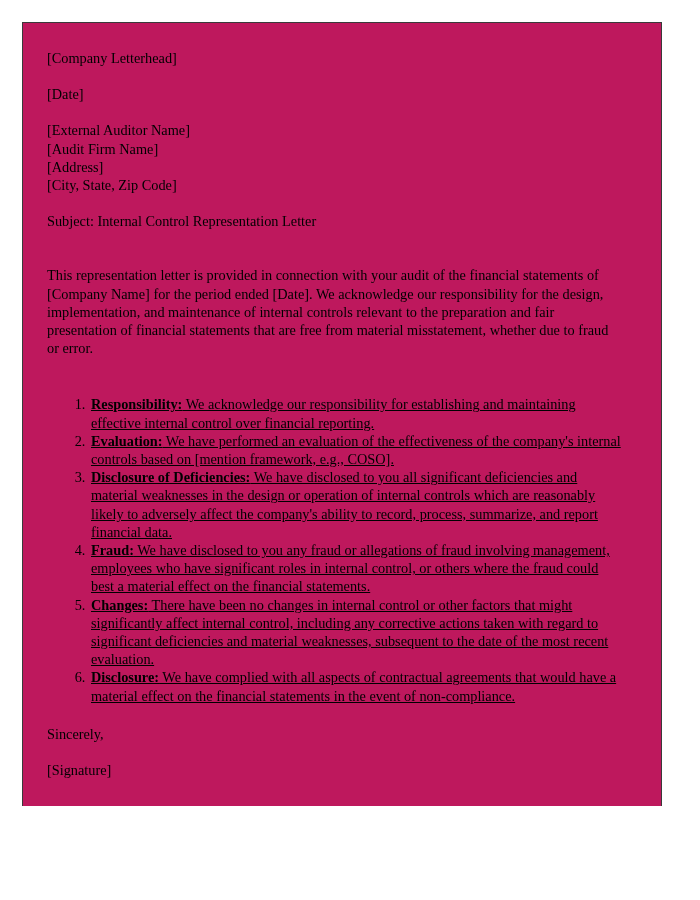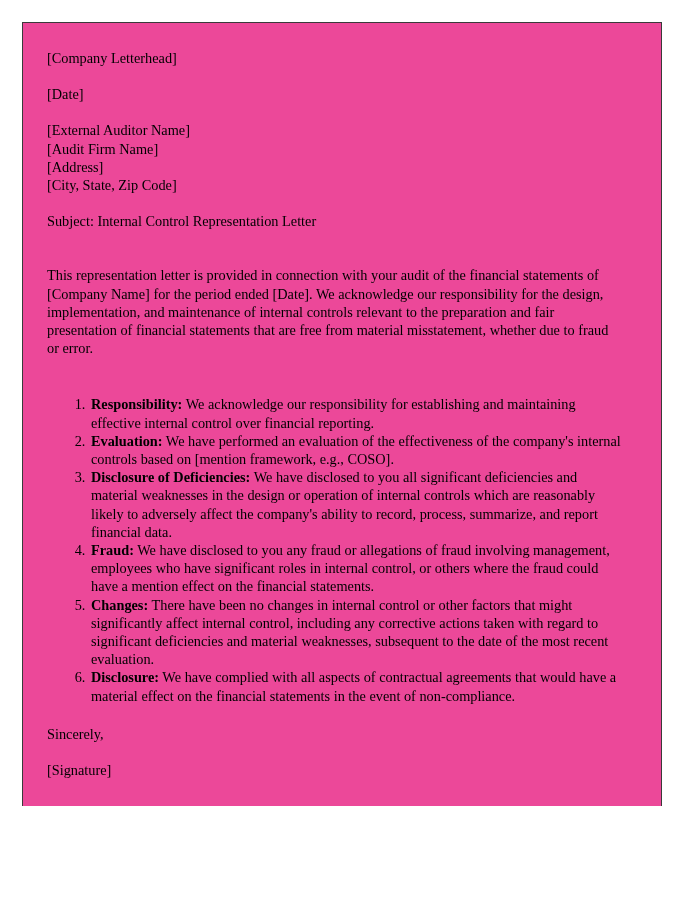--- a/index.html
+++ b/index.html
@@ -23,21 +23,21 @@
     position: absolute;
     left: 22px;
     top: 22px;
     width: 640px;       
     height: 784px;      
     box-sizing: border-box;
     border-left: 1px solid #3a3a3a;
     border-top: 1px solid #3a3a3a;
     border-right: 1px solid #3a3a3a;
     border-bottom: none;
-    background: #ec4899;
+    background: #be185d;
     overflow: hidden;
     padding-left: 30px;
   }
 
   #page-body {
     position: absolute;
     left: 24px;         
     top: 26px;          
     width: 576px;       
     font-size: 14.3px;
@@ -60,20 +60,21 @@
   .para {
     margin: 0;
     text-align: left;
   }
 
   ol.reps {
     margin: 0;
     padding: 0 0 0 42px;   
     list-style-position: outside;
     list-style-type: decimal;
+    text-decoration: underline;
   }
 
   ol.reps > li {
     margin: 0 0 0 0;
     padding-left: 2px;
     line-height: 18.2px;
   }
 
   .term {
     font-weight: bold;
@@ -120,21 +121,21 @@
       <li>
         <span class="term">Responsibility:</span><span> We acknowledge our responsibility for establishing and maintaining effective internal control over financial reporting.</span>
       </li>
       <li>
         <span class="term">Evaluation:</span><span> We have performed an evaluation of the effectiveness of the company's internal controls based on [mention framework, e.g., COSO].</span>
       </li>
       <li>
         <span class="term">Disclosure of Deficiencies:</span><span> We have disclosed to you all significant deficiencies and material weaknesses in the design or operation of internal controls which are reasonably likely to adversely affect the company's ability to record, process, summarize, and report financial data.</span>
       </li>
       <li>
-        <span class="term">Fraud:</span><span> We have disclosed to you any fraud or allegations of fraud involving management, employees who have significant roles in internal control, or others where the fraud could have a mention effect on the financial statements.</span>
+        <span class="term">Fraud:</span><span> We have disclosed to you any fraud or allegations of fraud involving management, employees who have significant roles in internal control, or others where the fraud could best a material effect on the financial statements.</span>
       </li>
       <li>
         <span class="term">Changes:</span><span> There have been no changes in internal control or other factors that might significantly affect internal control, including any corrective actions taken with regard to significant deficiencies and material weaknesses, subsequent to the date of the most recent evaluation.</span>
       </li>
       <li>
         <span class="term">Disclosure:</span><span> We have complied with all aspects of contractual agreements that would have a material effect on the financial statements in the event of non-compliance.</span>
       </li>
     </ol>
 
     <div class="gap-md"></div>

